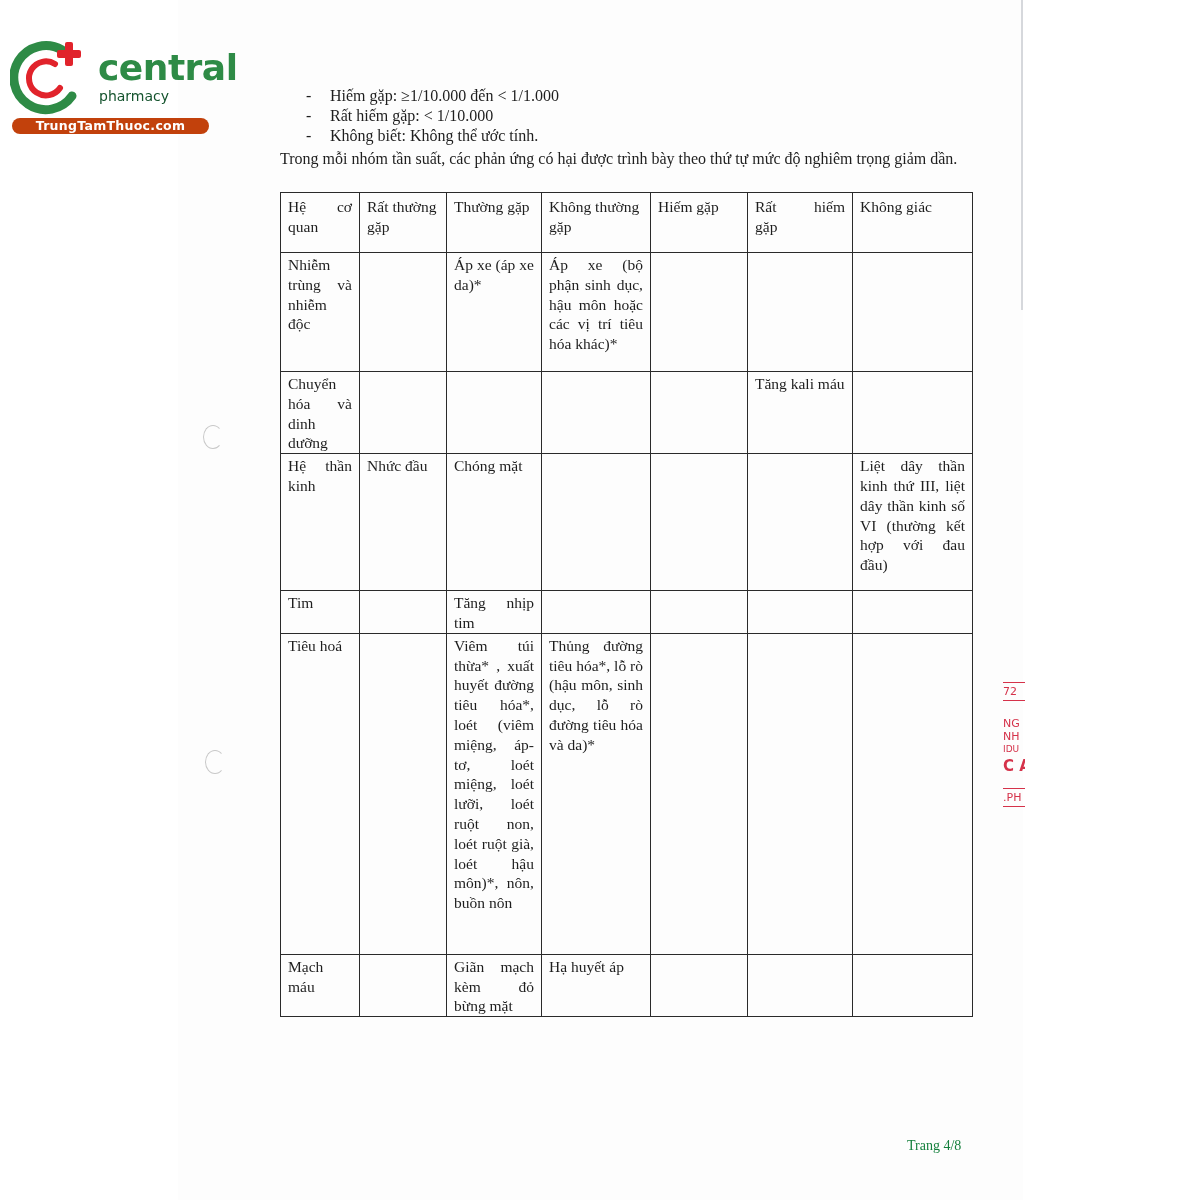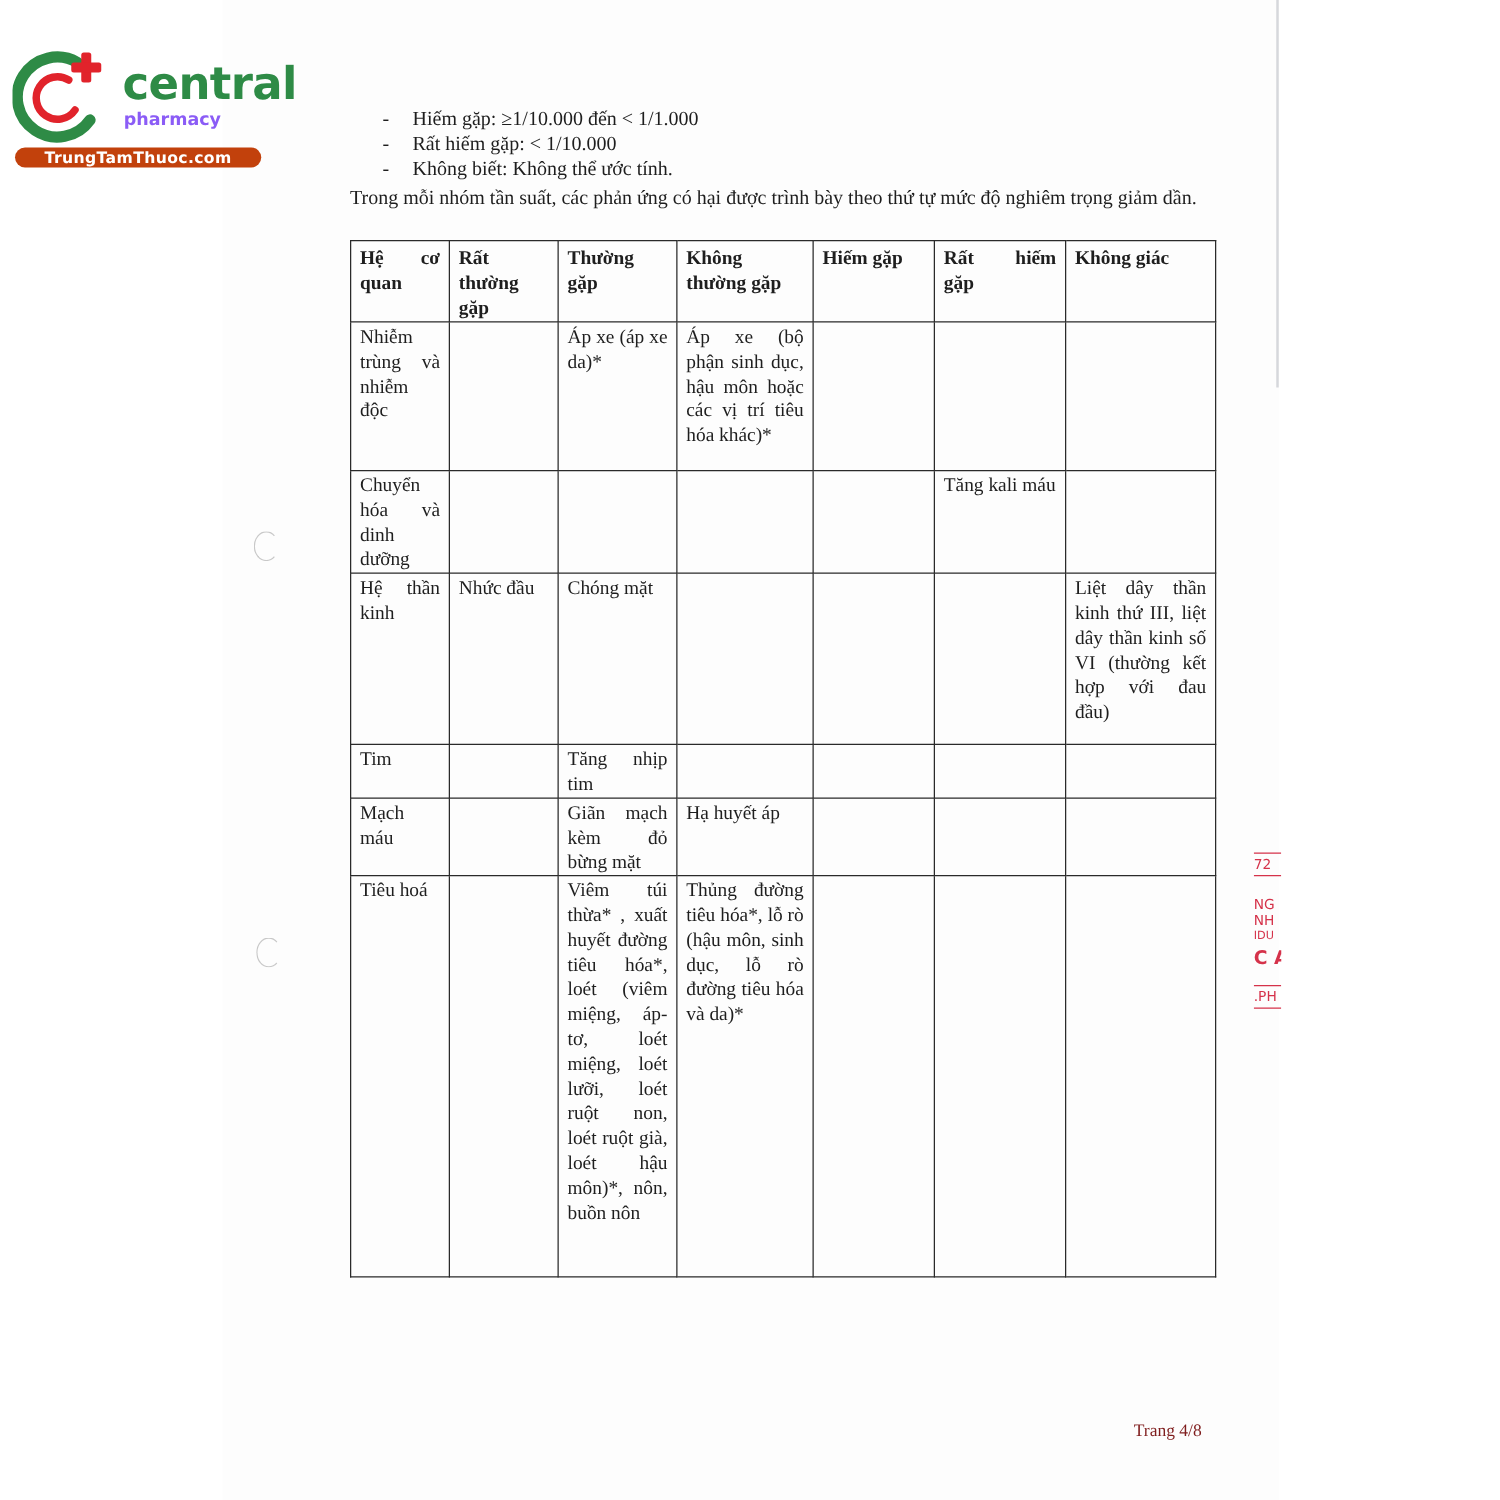--- a/index.html
+++ b/index.html
@@ -19,21 +19,21 @@
     }
     
     .logo { position: absolute; left: 10px; top: 38px; width: 205px; height: 100px; }
     .logo svg { position: absolute; left: 0; top: 0; }
     .logo-word {
       position: absolute; left: 88px; top: 44px; font-family: "DejaVu Sans", sans-serif;
       font-weight: bold; font-size: 36px; color: #2e8b46; letter-spacing: -0.5px; line-height: 36px;
     }
     .logo-sub {
       position: absolute; left: 89px; top: 51px; font-family: "DejaVu Sans", sans-serif;
-      font-weight: bold; font-size: 14px; color: #8b5cf6; line-height: 14px;
+      font-weight: normal; font-size: 14px; color: #14532d; line-height: 14px;
     }
     .logo-url {
       position: absolute; left: 12px; top: 118px; width: 197px; height: 16px;
       background: #c2410c; border-radius: 8px; color: #ffffff;
       font-family: "DejaVu Sans", sans-serif; font-size: 12.5px; font-weight: bold;
       line-height: 16px; text-align: center; letter-spacing: 0.3px;
     }
     
     .bullets { position: absolute; left: 300px; top: 86px; font-size: 16px; line-height: 20px; }
     .bullet { position: relative; padding-left: 30px; white-space: nowrap; }
@@ -44,23 +44,23 @@
     }
     
     table.adr {
       position: absolute; left: 280px; top: 192px; width: 692px;
       border-collapse: collapse; table-layout: fixed; font-size: 15.5px; line-height: 19.8px;
     }
     table.adr td, table.adr th {
       border: 1px solid #2a2a2a; vertical-align: top; padding: 2px 7px 0 7px;
       text-align: justify; text-align-last: left; overflow: hidden;
     }
-    table.adr th { font-weight: bold; text-align: left; padding-top: 4px; border-radius: 10px; }
+    table.adr th { font-weight: normal; text-align: left; padding-top: 4px; border-radius: 10px; }
     .head-just { display: flex; justify-content: space-between; }
-    .footer { position: absolute; left: 907px; top: 1138px; font-size: 14px; color: #7f1d1d; }
+    .footer { position: absolute; left: 907px; top: 1138px; font-size: 14px; color: #15803d; }
     .ring {
       position: absolute; width: 18px; height: 22px; border: 1.5px solid #c8c8c8;
       border-right-color: transparent; border-radius: 50%;
     }
     .stamp {
       position: absolute; left: 1003px; top: 680px; width: 22px; height: 150px;
       color: #d5324a; font-family: "DejaVu Sans", sans-serif; font-size: 11px; overflow: hidden;
     }
     .stamp .ln { border-top: 1.5px solid #d5324a; margin: 2px 0; }
     .stamp div.t { line-height: 13px; white-space: nowrap; }
@@ -166,35 +166,35 @@
   <tr style="height:39px">
     <td>Tim</td>
     <td></td>
     <td>Tăng nhịp tim</td>
     <td></td>
     <td></td>
     <td></td>
     <td></td>
   </tr>
 
+  <tr style="height:321px">
+    <td>Tiêu hoá</td>
+    <td></td>
+    <td>Viêm túi thừa* , xuất huyết đường tiêu hóa*, loét (viêm miệng, áp-tơ, loét miệng, loét lưỡi, loét ruột non, loét ruột già, loét hậu môn)*, nôn, buồn nôn</td>
+    <td>Thủng đường tiêu hóa*, lỗ rò (hậu môn, sinh dục, lỗ rò đường tiêu hóa và da)*</td>
+    <td></td>
+    <td></td>
+    <td></td>
+  </tr>
+
   <tr style="height:60px">
     <td>Mạch máu</td>
     <td></td>
     <td>Giãn mạch kèm đỏ bừng mặt</td>
     <td>Hạ huyết áp</td>
-    <td></td>
-    <td></td>
-    <td></td>
-  </tr>
-
-  <tr style="height:321px">
-    <td>Tiêu hoá</td>
-    <td></td>
-    <td>Viêm túi thừa* , xuất huyết đường tiêu hóa*, loét (viêm miệng, áp-tơ, loét miệng, loét lưỡi, loét ruột non, loét ruột già, loét hậu môn)*, nôn, buồn nôn</td>
-    <td>Thủng đường tiêu hóa*, lỗ rò (hậu môn, sinh dục, lỗ rò đường tiêu hóa và da)*</td>
     <td></td>
     <td></td>
     <td></td>
   </tr>
 </tbody>
   </table>
 
 <div class="ring" style="left:203px; top:425px;"></div>
 <div class="ring" style="left:205px; top:750px;"></div>
 

